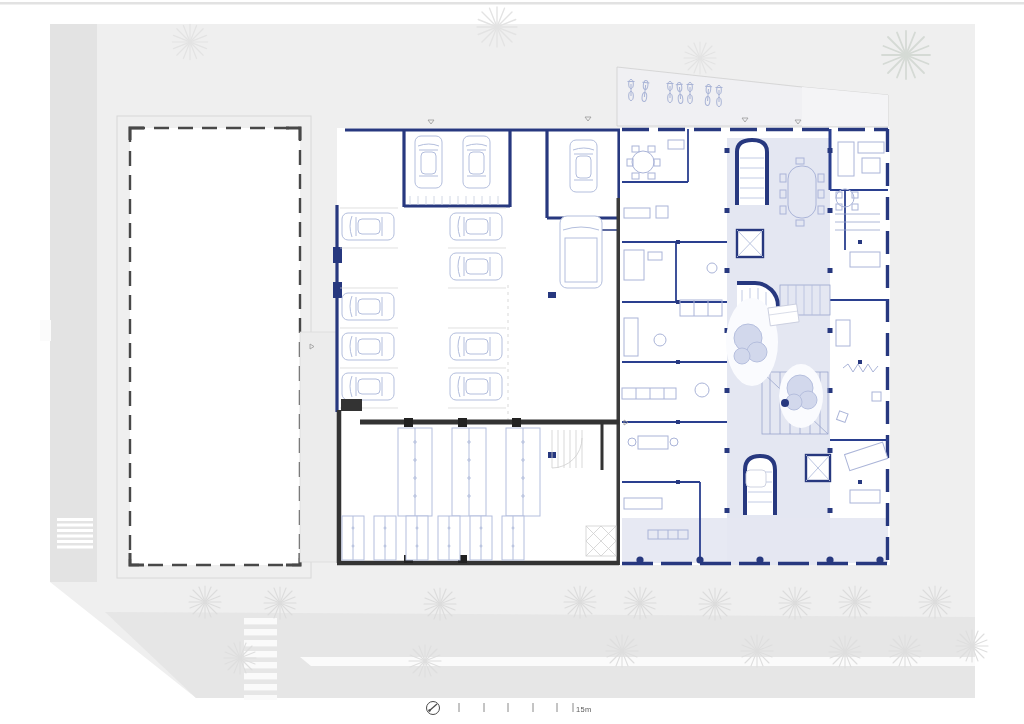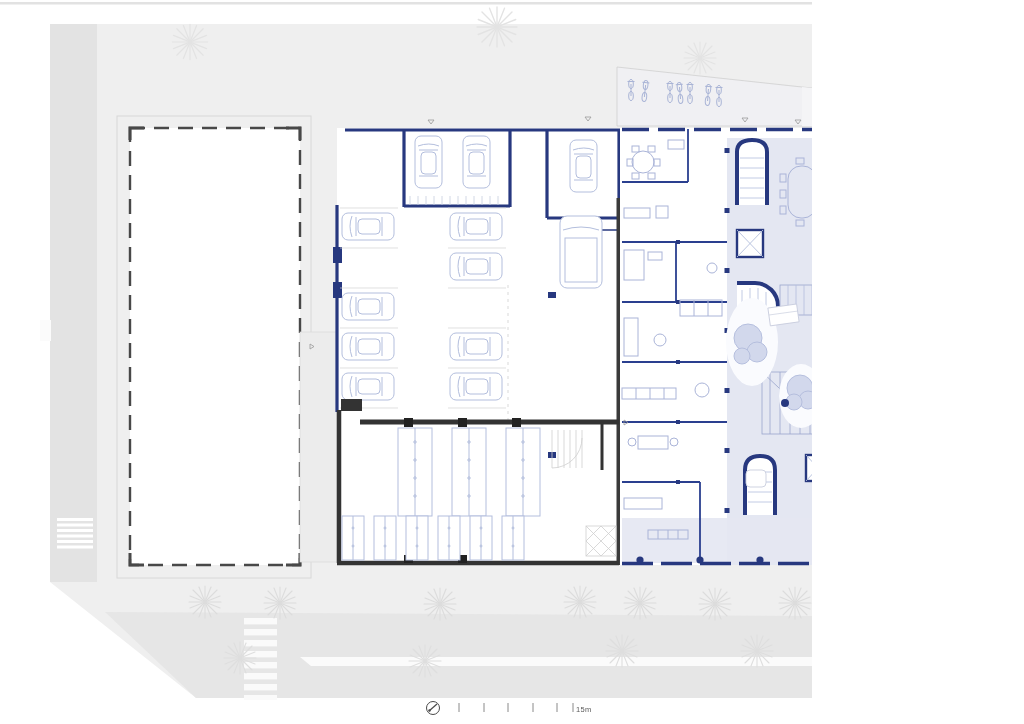--- a/index.html
+++ b/index.html
@@ -1,16 +1,16 @@
 <!DOCTYPE html>
 <html><head>
 <meta charset="utf-8">
 <style>
   html,body{margin:0;padding:0;background:#ffffff;}
-  .canvas{position:relative;width:812px;height:724px;background:#ffffff;overflow:hidden;
+  .canvas{position:relative;width:1024px;height:724px;background:#ffffff;overflow:hidden;
           font-family:"Liberation Sans", sans-serif;}
   svg{display:block}
   text.scale-label{font-family:"Liberation Sans", sans-serif;font-size:7.5px;fill:#5a5a5a;letter-spacing:.3px;}
 </style>
 </head>
 <body>
 
 <div class="canvas">
 <svg width="1024" height="724" viewBox="0 0 1024 724">
 <defs>

